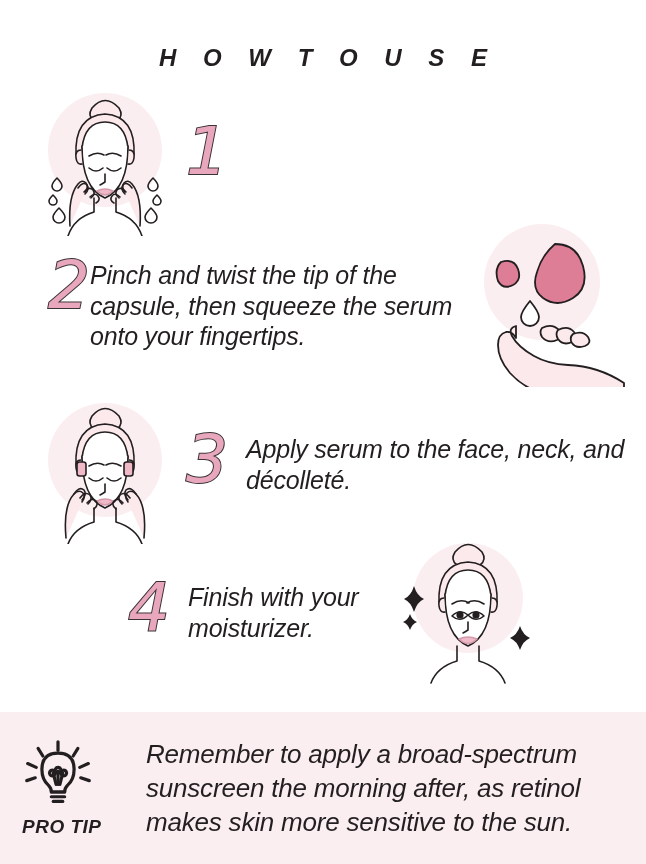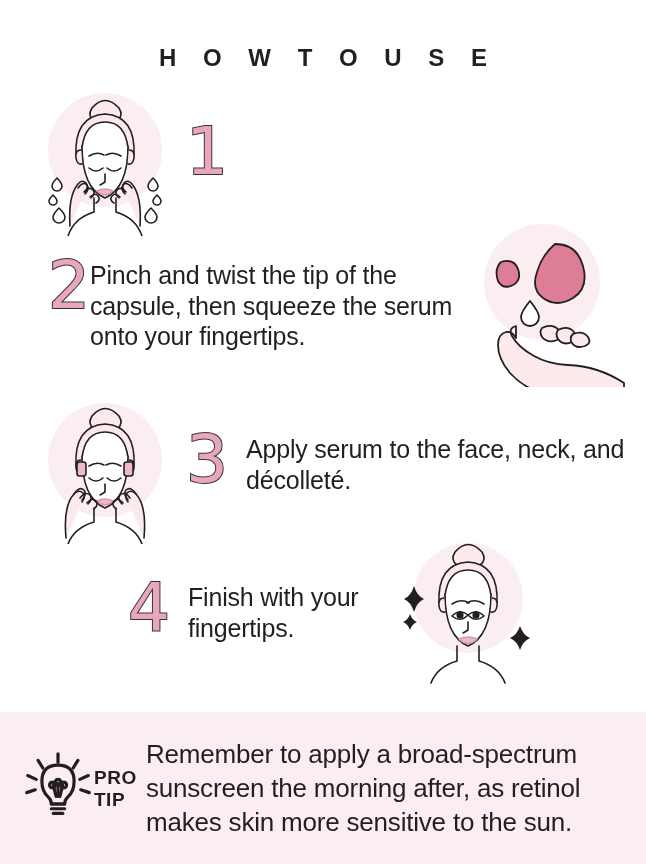--- a/index.html
+++ b/index.html
@@ -13,20 +13,21 @@
     font-family: "Liberation Sans", sans-serif;
     position: relative;
     overflow: hidden;
     color: #231f20;
   }
 
   #infographic {
     position: relative;
     width: 646px;
     height: 864px;
+    font-style: italic;
   }
 
   
   .title {
     position: absolute;
     top: 44px;
     left: 0;
     width: 646px;
     text-align: center;
     font-size: 24px;
@@ -97,21 +98,22 @@
     top: 0; left: 0;
     width: 646px; height: 152px;
     display: flex;
     align-items: center;
   }
   .protip-icon-wrap {
     flex: 0 0 auto;
     width: 118px;
     margin-left: 22px;
     display: flex;
-    align-items: center;
+    flex-direction: column;
+    align-items: flex-start;
   }
   .protip-label {
     font-size: 19px;
     font-weight: bold;
     letter-spacing: 0.5px;
     color: #231f20;
     margin-top: 2px;
   }
   .protip-text {
     font-size: 26px;
@@ -257,21 +259,21 @@
   <div class="step" id="step-3">
     <div class="step-inner">
       <div class="num">3</div>
       <div class="step-text">Apply serum to the face, neck, and décolleté.</div>
     </div>
   </div>
 
   <div class="step" id="step-4">
     <div class="step-inner">
       <div class="num">4</div>
-      <div class="step-text">Finish with your fingertips.</div>
+      <div class="step-text">Finish with your moisturizer.</div>
     </div>
   </div>
 
   <div class="illus" id="illus-4">
     <svg viewBox="0 0 148 152" width="148" height="152">
       <circle cx="76" cy="66" r="55" fill="#fbeef1"></circle>
       <g fill="none" stroke="#231f20" stroke-width="1.6" stroke-linecap="round" stroke-linejoin="round">
 
         <path d="M63 20 q13 -15 27 0 q5 8 -2 13 q-11 5 -23 0 q-7 -5 -2 -13 z" fill="#fbe9ec"></path>
 

